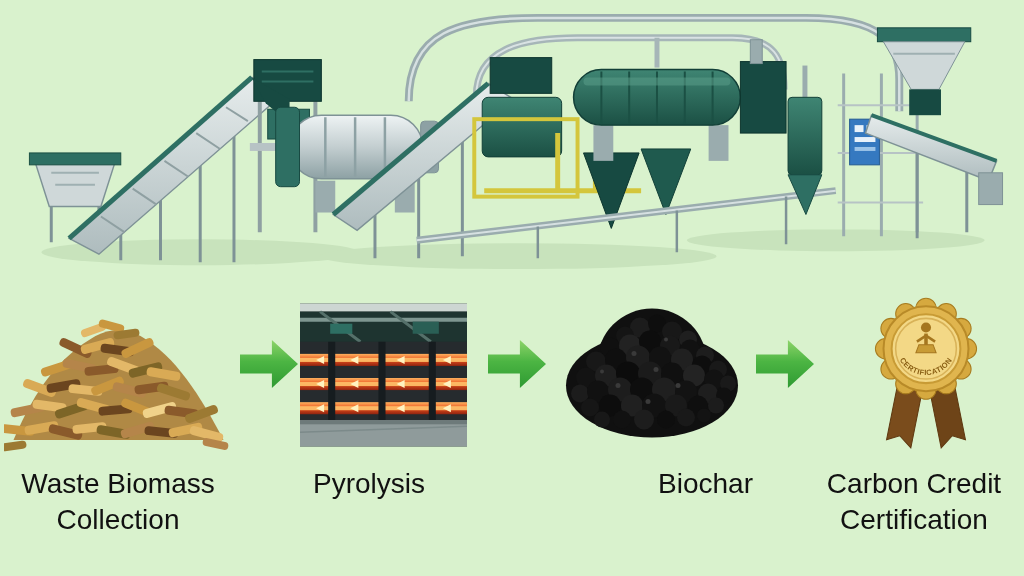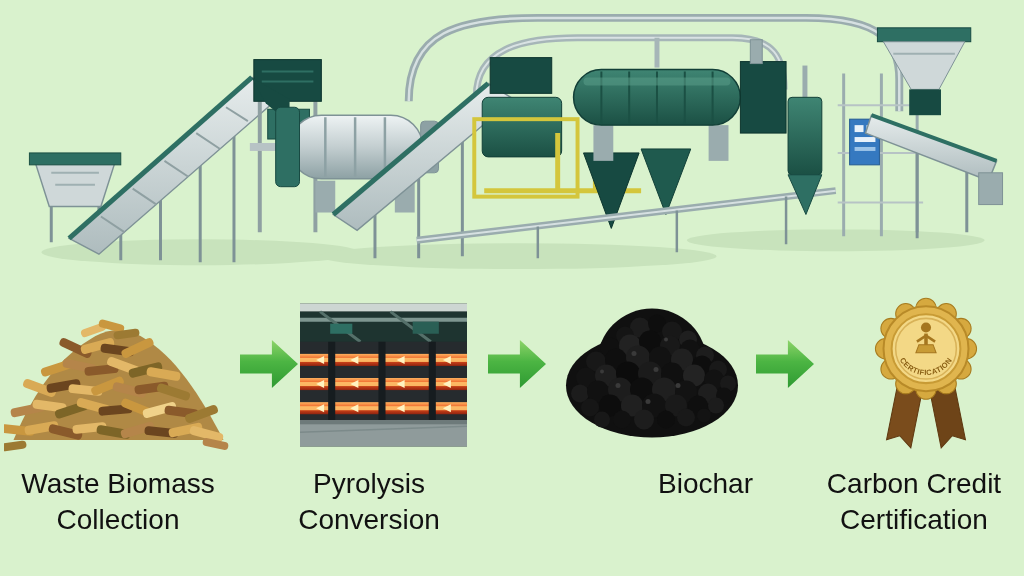--- a/index.html
+++ b/index.html
@@ -367,21 +367,20 @@
   <div class="abs flow-arrow arrow-1"></div>
   <div class="abs flow-arrow arrow-2"></div>
   <div class="abs flow-arrow arrow-3"></div>
 
   <div class="abs step-label label-1">
     <div>Waste Biomass</div>
     <div>Collection</div>
   </div>
   <div class="abs step-label label-2">
     <div>Pyrolysis</div>
-    <div>Conversion</div>
   </div>
   <div class="abs step-label label-3">
     <div>Biochar</div>
   </div>
   <div class="abs step-label label-4">
     <div>Carbon Credit</div>
     <div>Certification</div>
   </div>
 
 </div>

